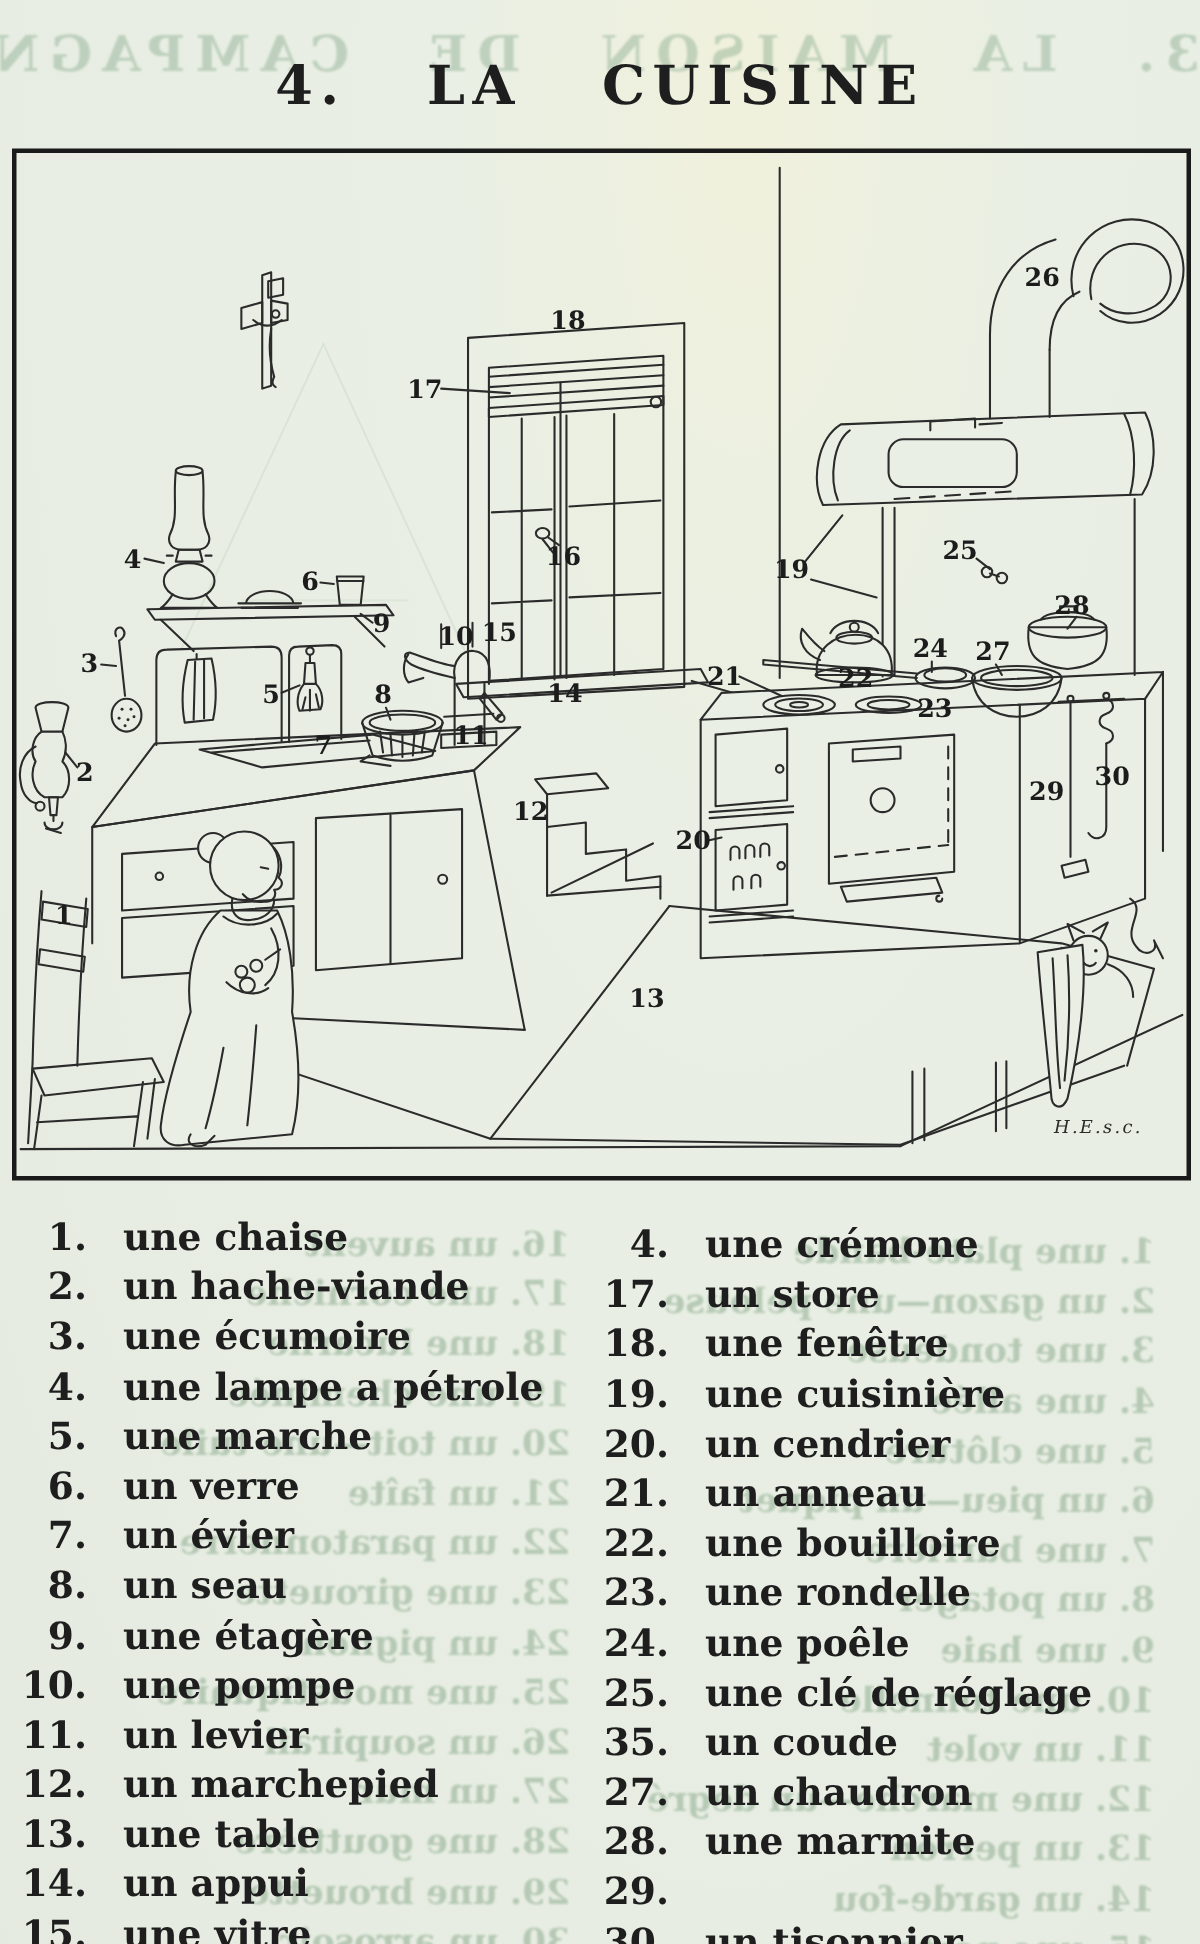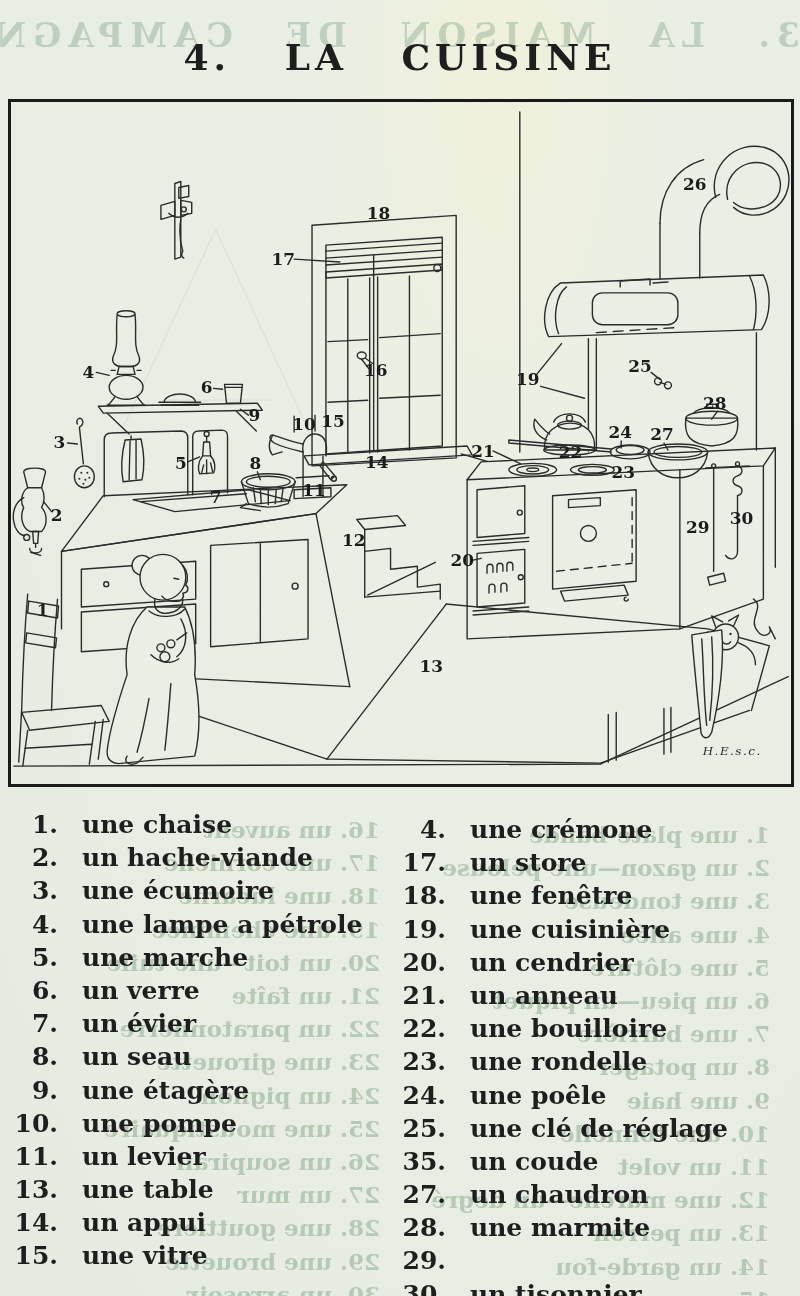--- a/index.html
+++ b/index.html
@@ -438,20 +438,24 @@
       </div>
     <div class="vrow">
         <span class="vnum">10.</span>
         <span class="vlabel">une pompe</span>
       </div>
     <div class="vrow">
         <span class="vnum">11.</span>
         <span class="vlabel">un levier</span>
       </div>
     <div class="vrow">
+        <span class="vnum">12.</span>
+        <span class="vlabel">un marchepied</span>
+      </div>
+    <div class="vrow">
         <span class="vnum">13.</span>
         <span class="vlabel">une table</span>
       </div>
     <div class="vrow">
         <span class="vnum">14.</span>
         <span class="vlabel">un appui</span>
       </div>
     <div class="vrow">
         <span class="vnum">15.</span>
         <span class="vlabel">une vitre</span>

